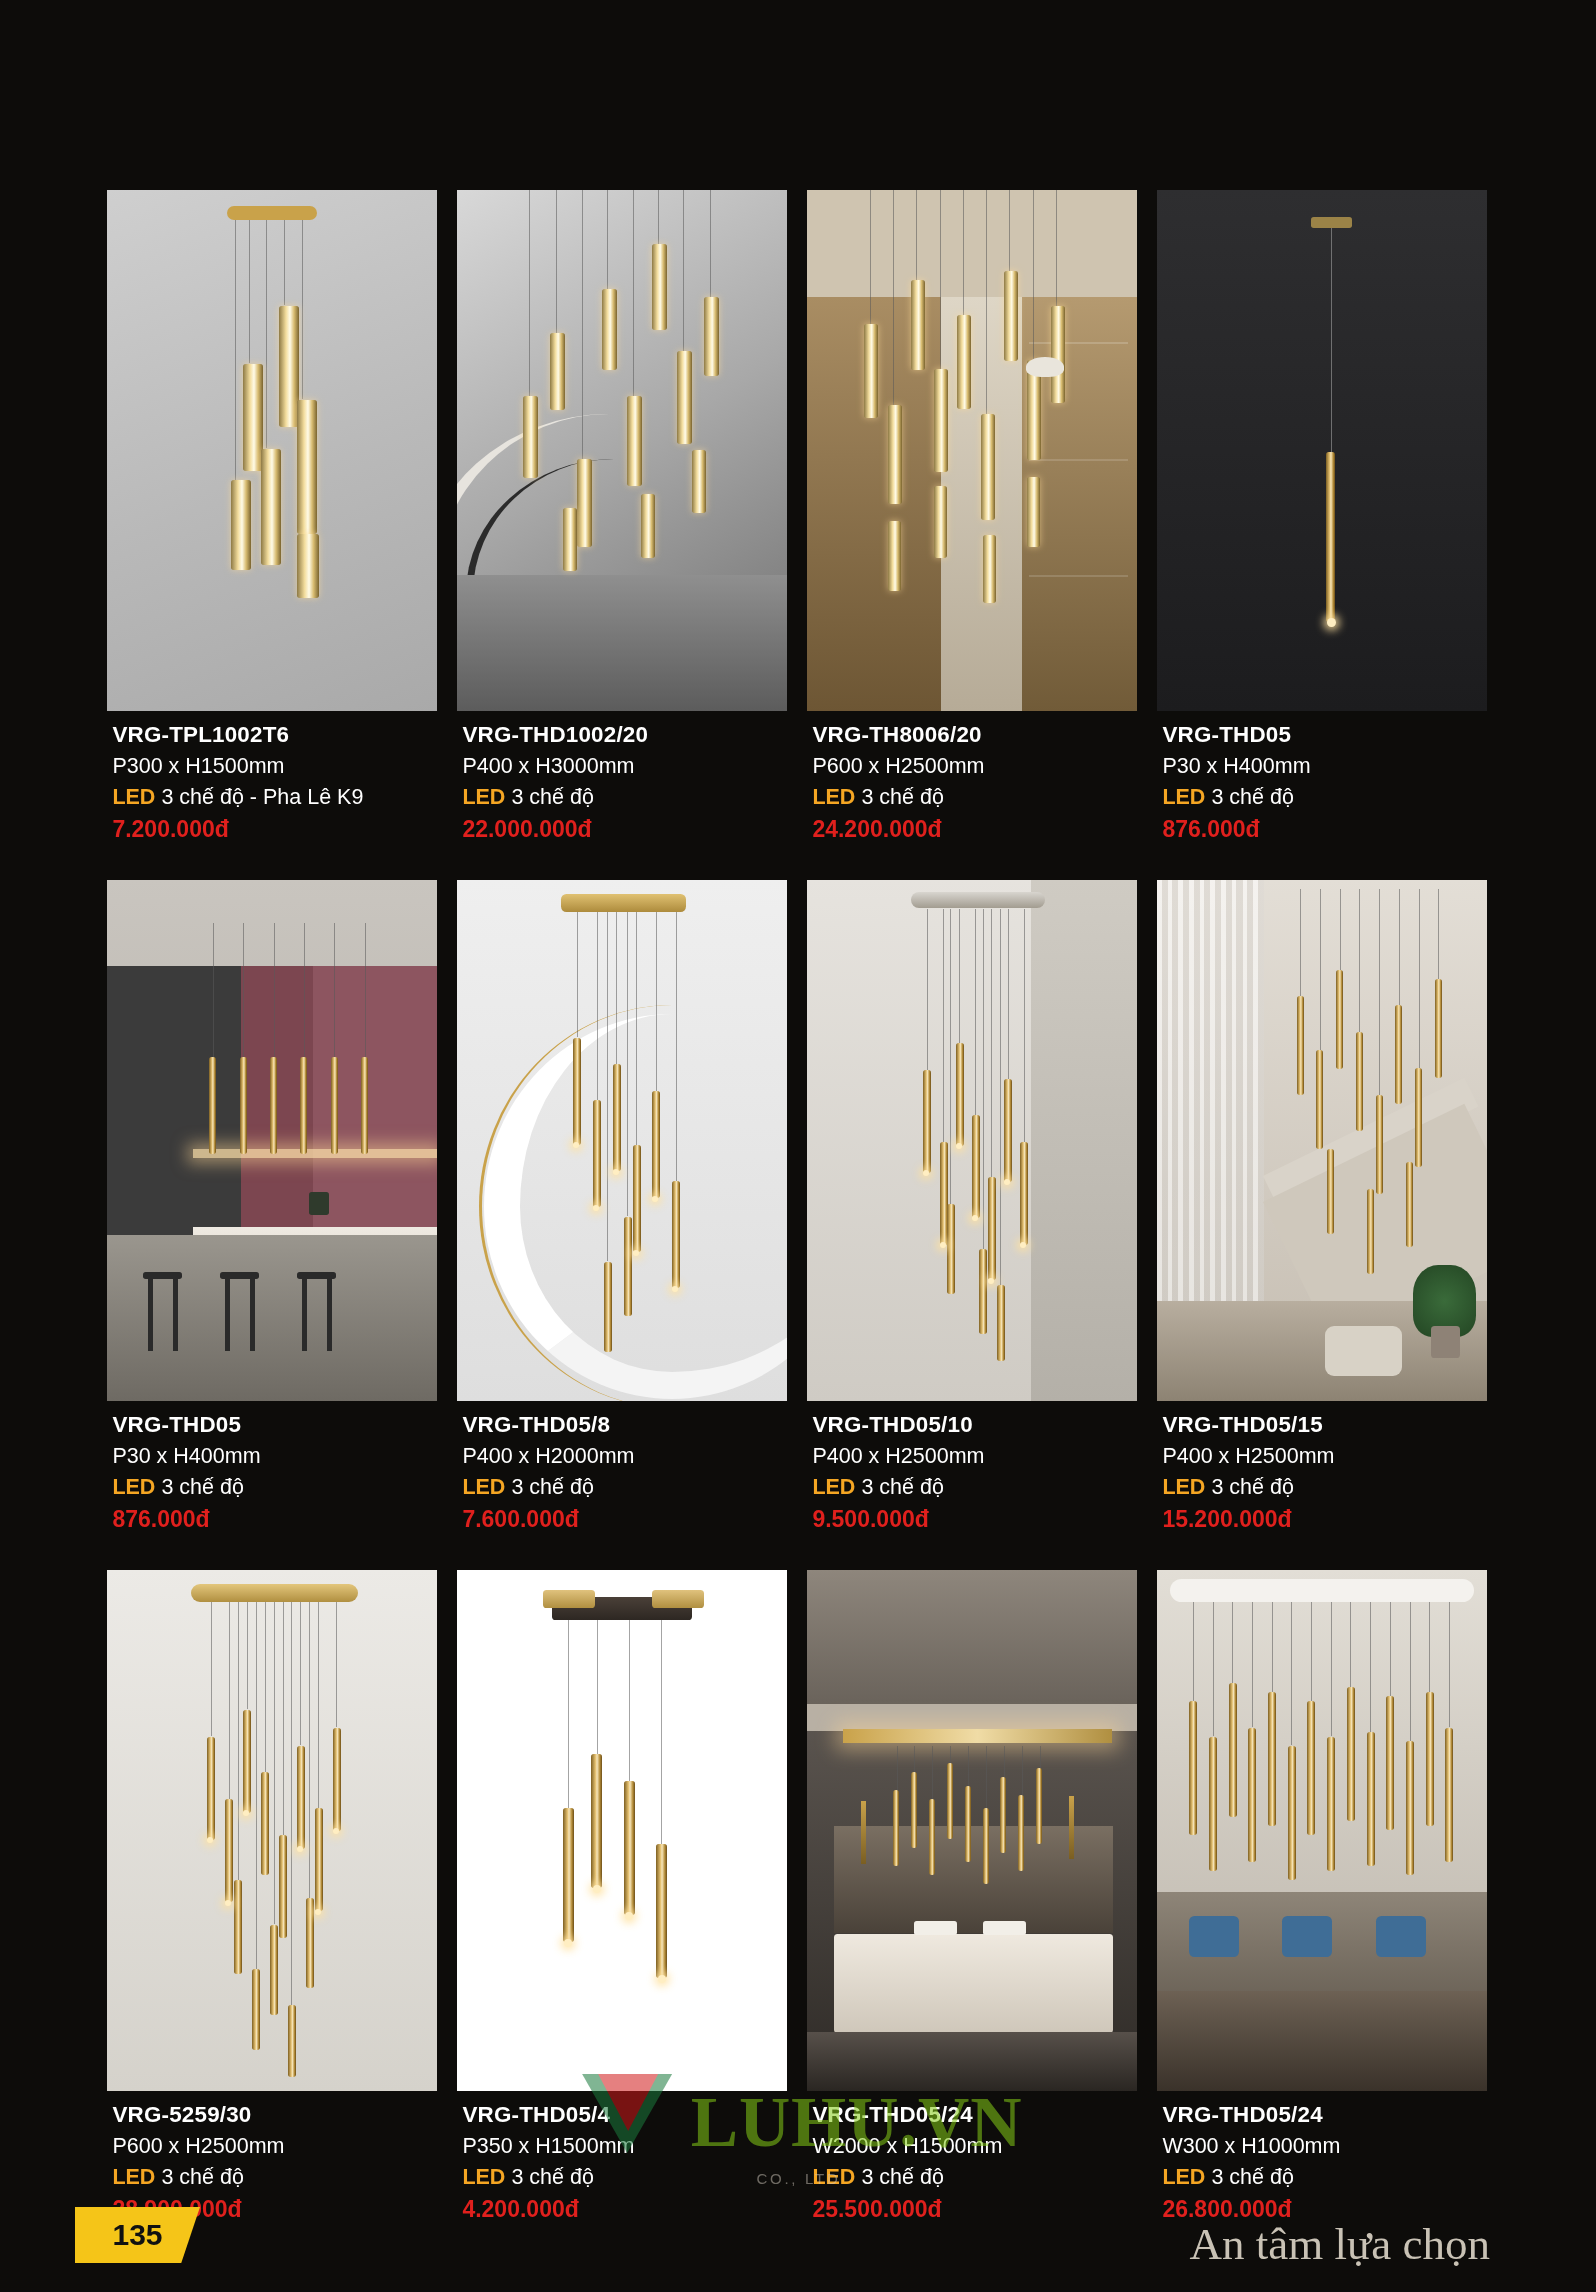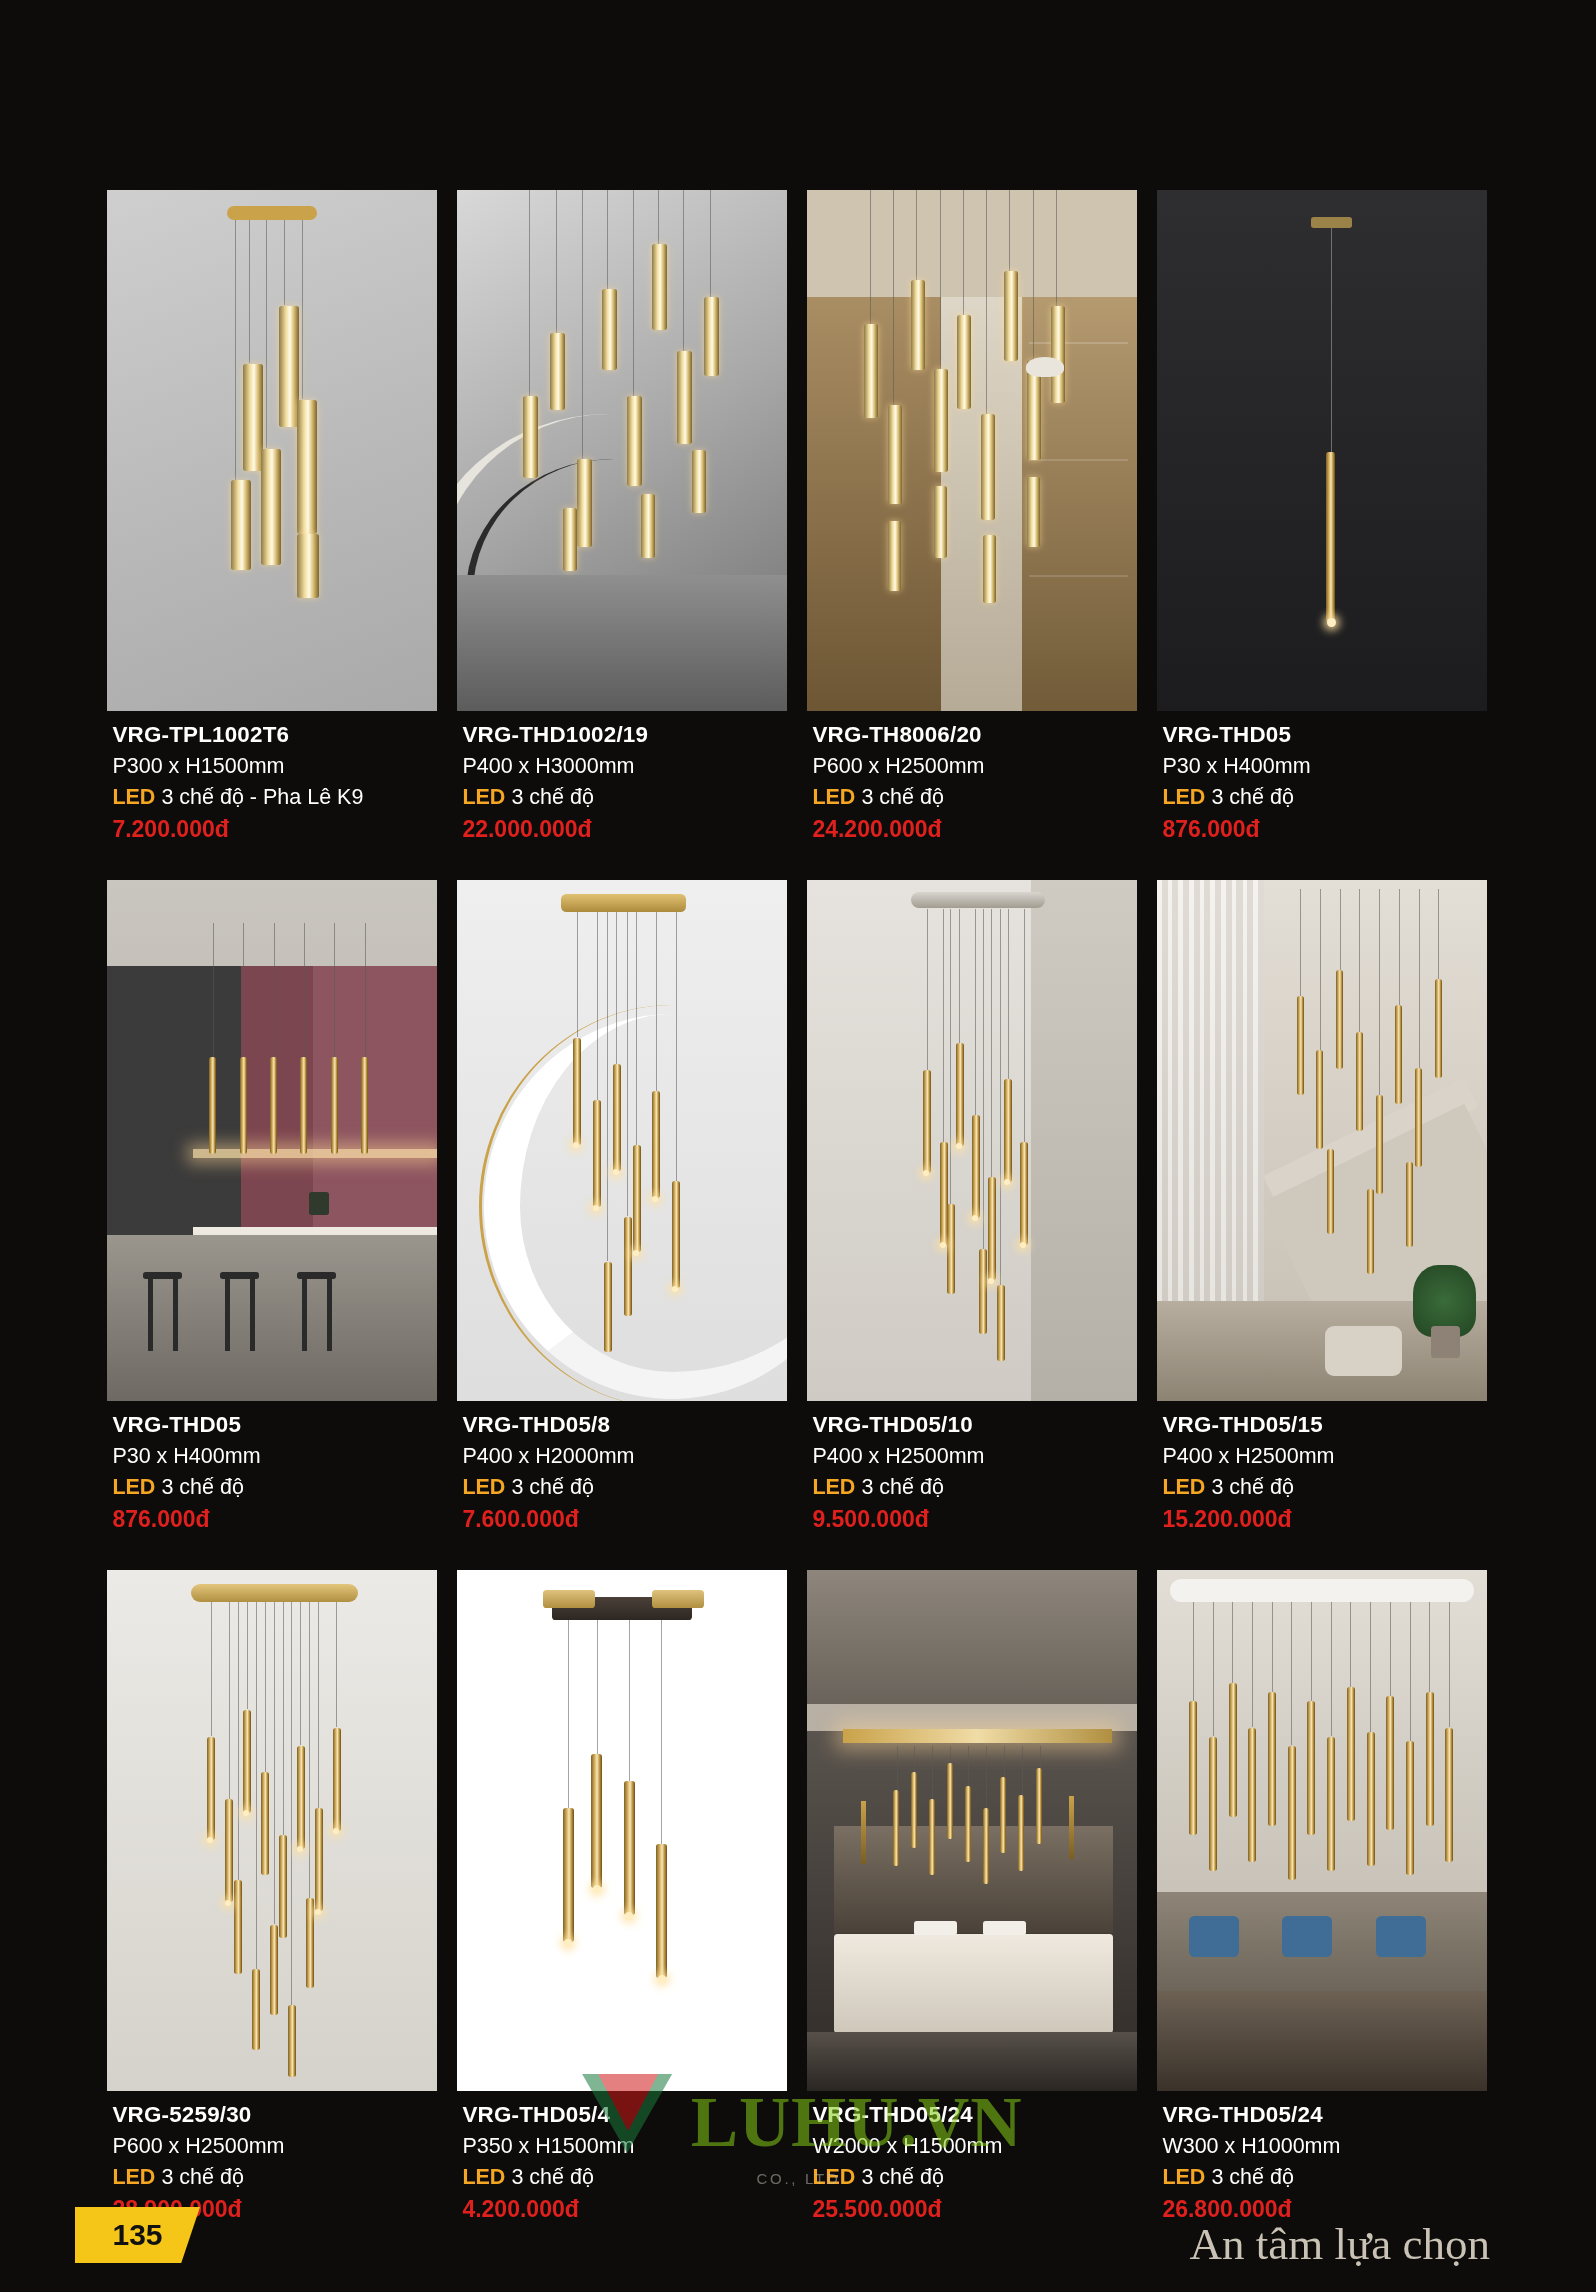--- a/index.html
+++ b/index.html
@@ -252,21 +252,21 @@
         <div class="crystal tube" style="left:170px;top:206px;width:15px;height:90px;"></div>
         <div class="crystal tube" style="left:195px;top:54px;width:15px;height:86px;"></div>
         <div class="crystal tube" style="left:220px;top:161px;width:15px;height:93px;"></div>
         <div class="crystal tube" style="left:247px;top:107px;width:15px;height:79px;"></div>
         <div class="crystal tube" style="left:106px;top:318px;width:14.3px;height:63px;"></div>
         <div class="crystal tube" style="left:184px;top:304px;width:14.3px;height:64px;"></div>
         <div class="crystal tube" style="left:235px;top:260px;width:14.3px;height:63px;"></div>
       </div>
     </div>
     <div class="info">
-      <div class="code">VRG-THD1002/19</div>
+      <div class="code">VRG-THD1002/20</div>
       <div class="dim">P400 x H3000mm</div>
       <div class="led-line"><span class="led">LED</span> <span>3 chế độ</span></div>
       <div class="price">22.000.000đ</div>
     </div>
   </div>
 
   <div class="card">
     <div class="photo">
       <div class="scene">
         <div style="position:absolute;inset:0;background:linear-gradient(180deg,#cdbfa8,#9a8straight);background:linear-gradient(180deg,#d4c6ae,#8e7a5e);"></div>

